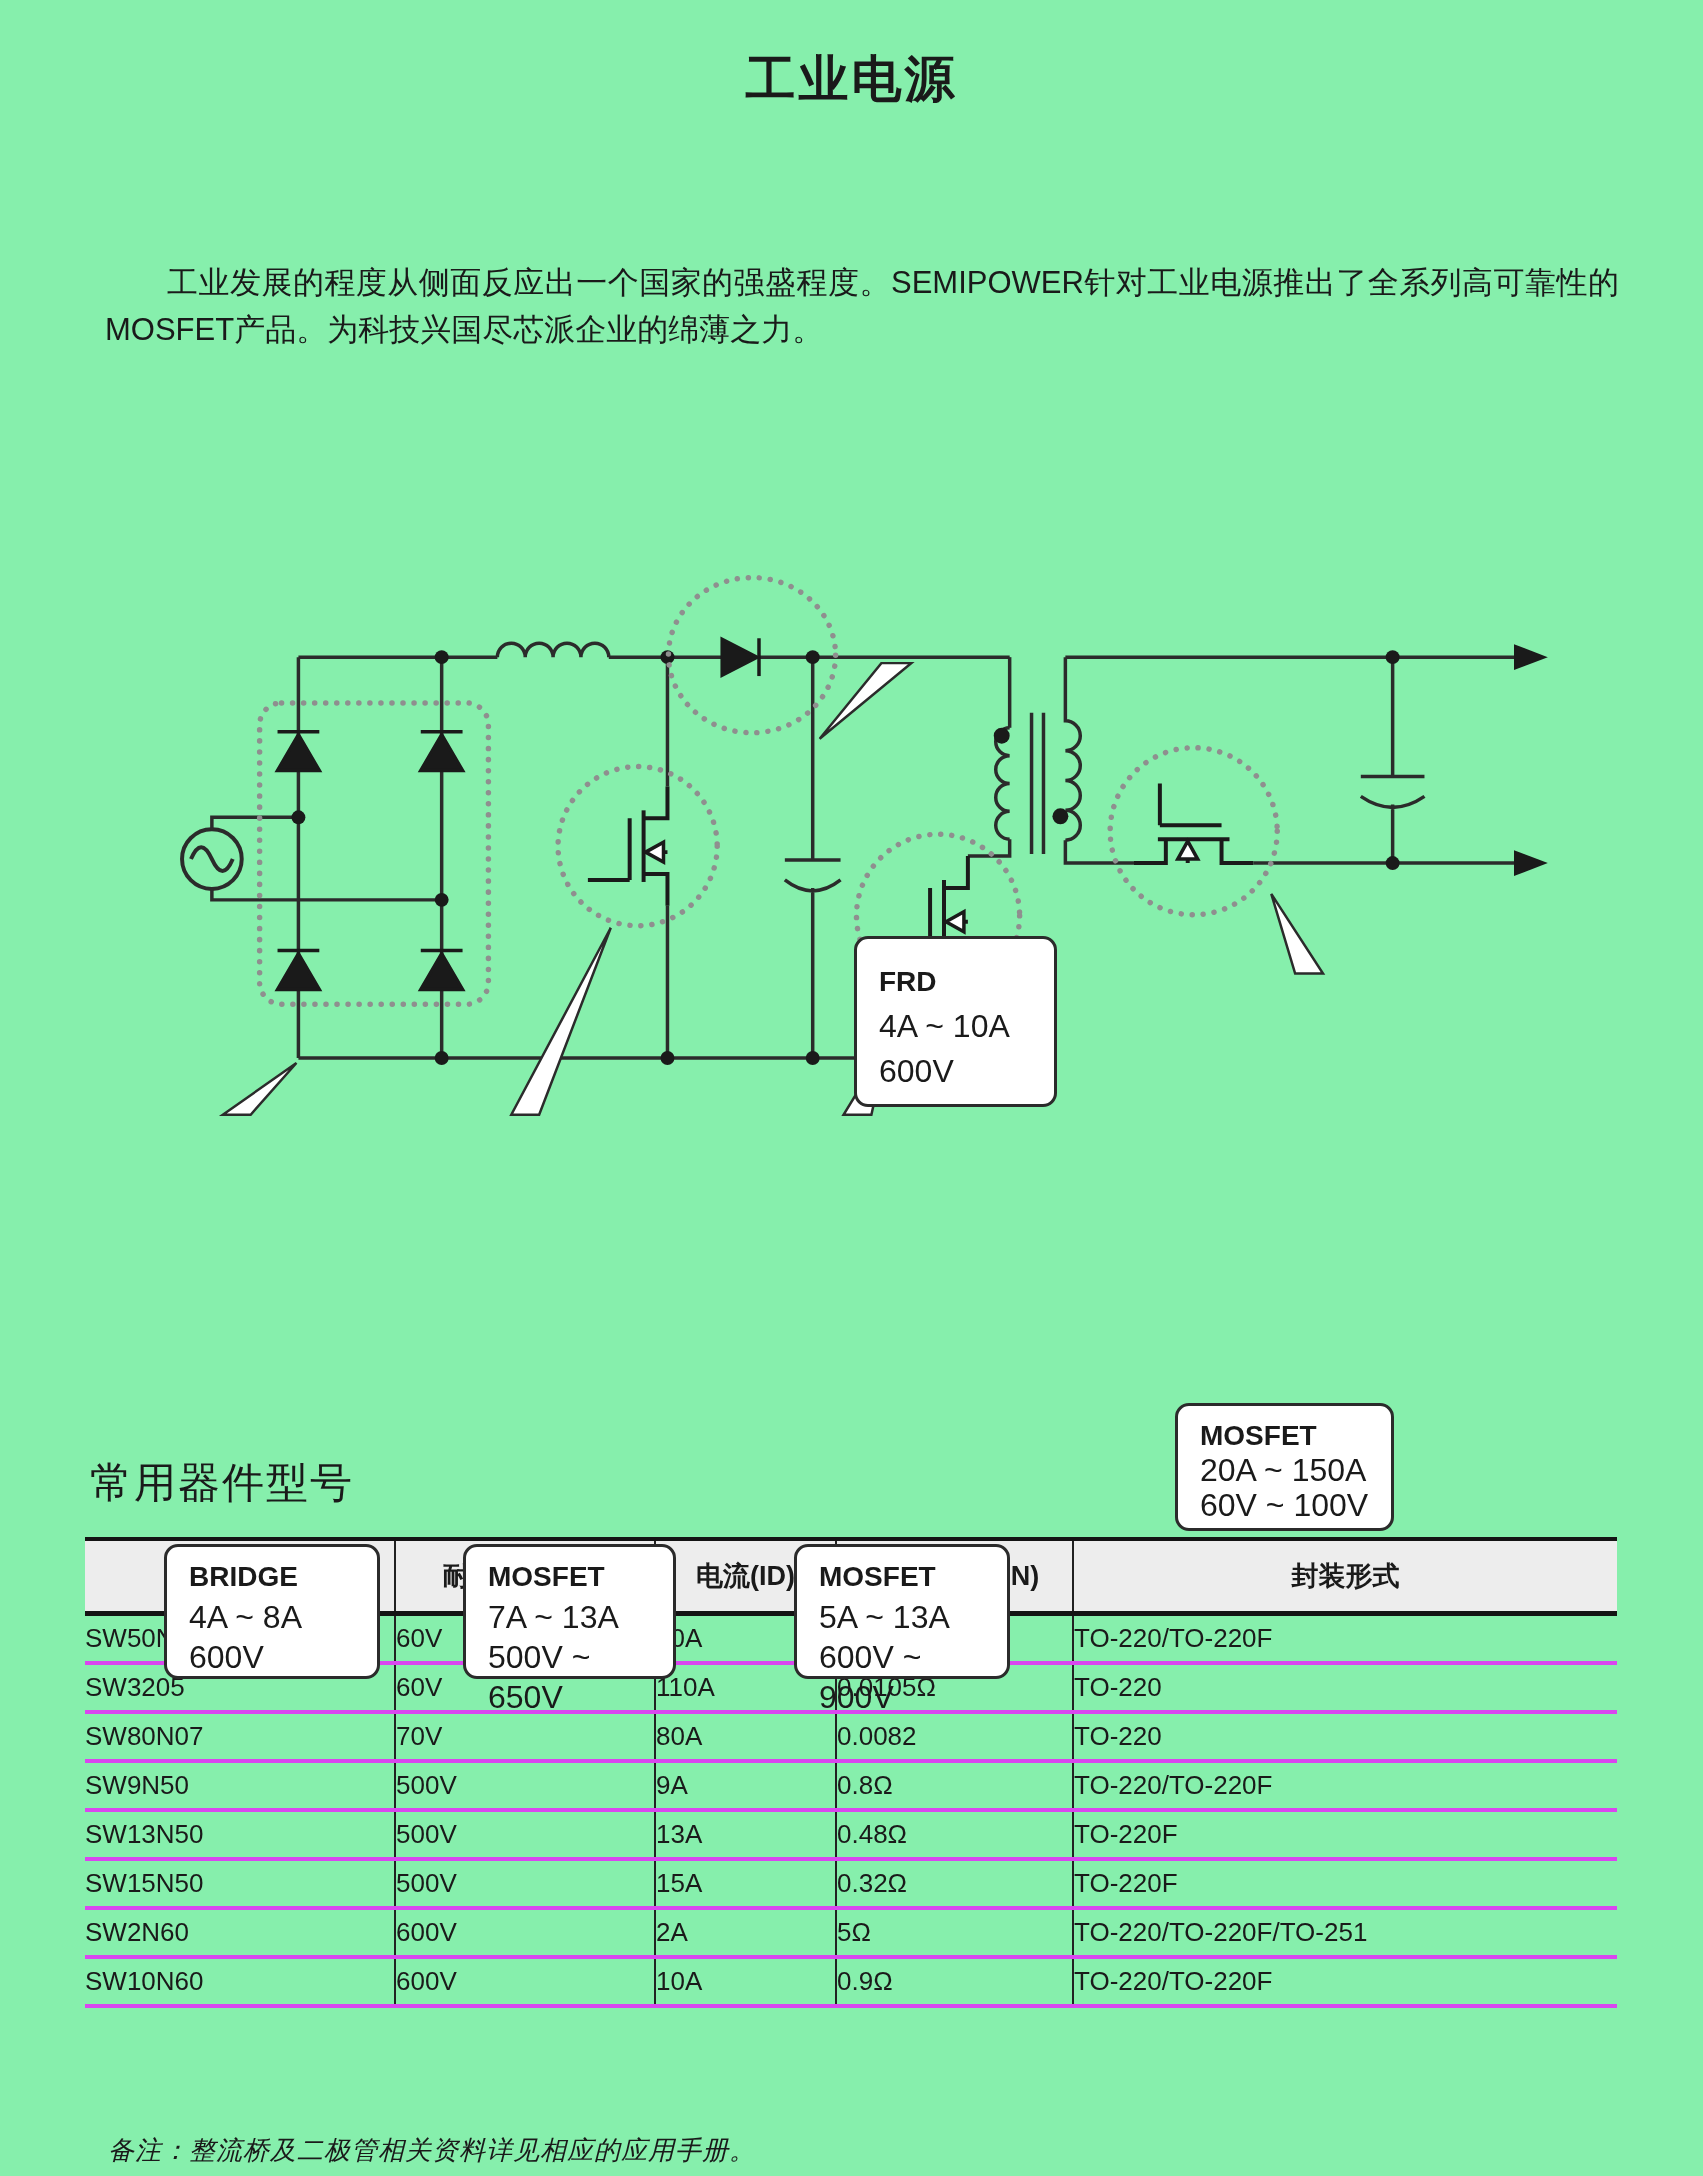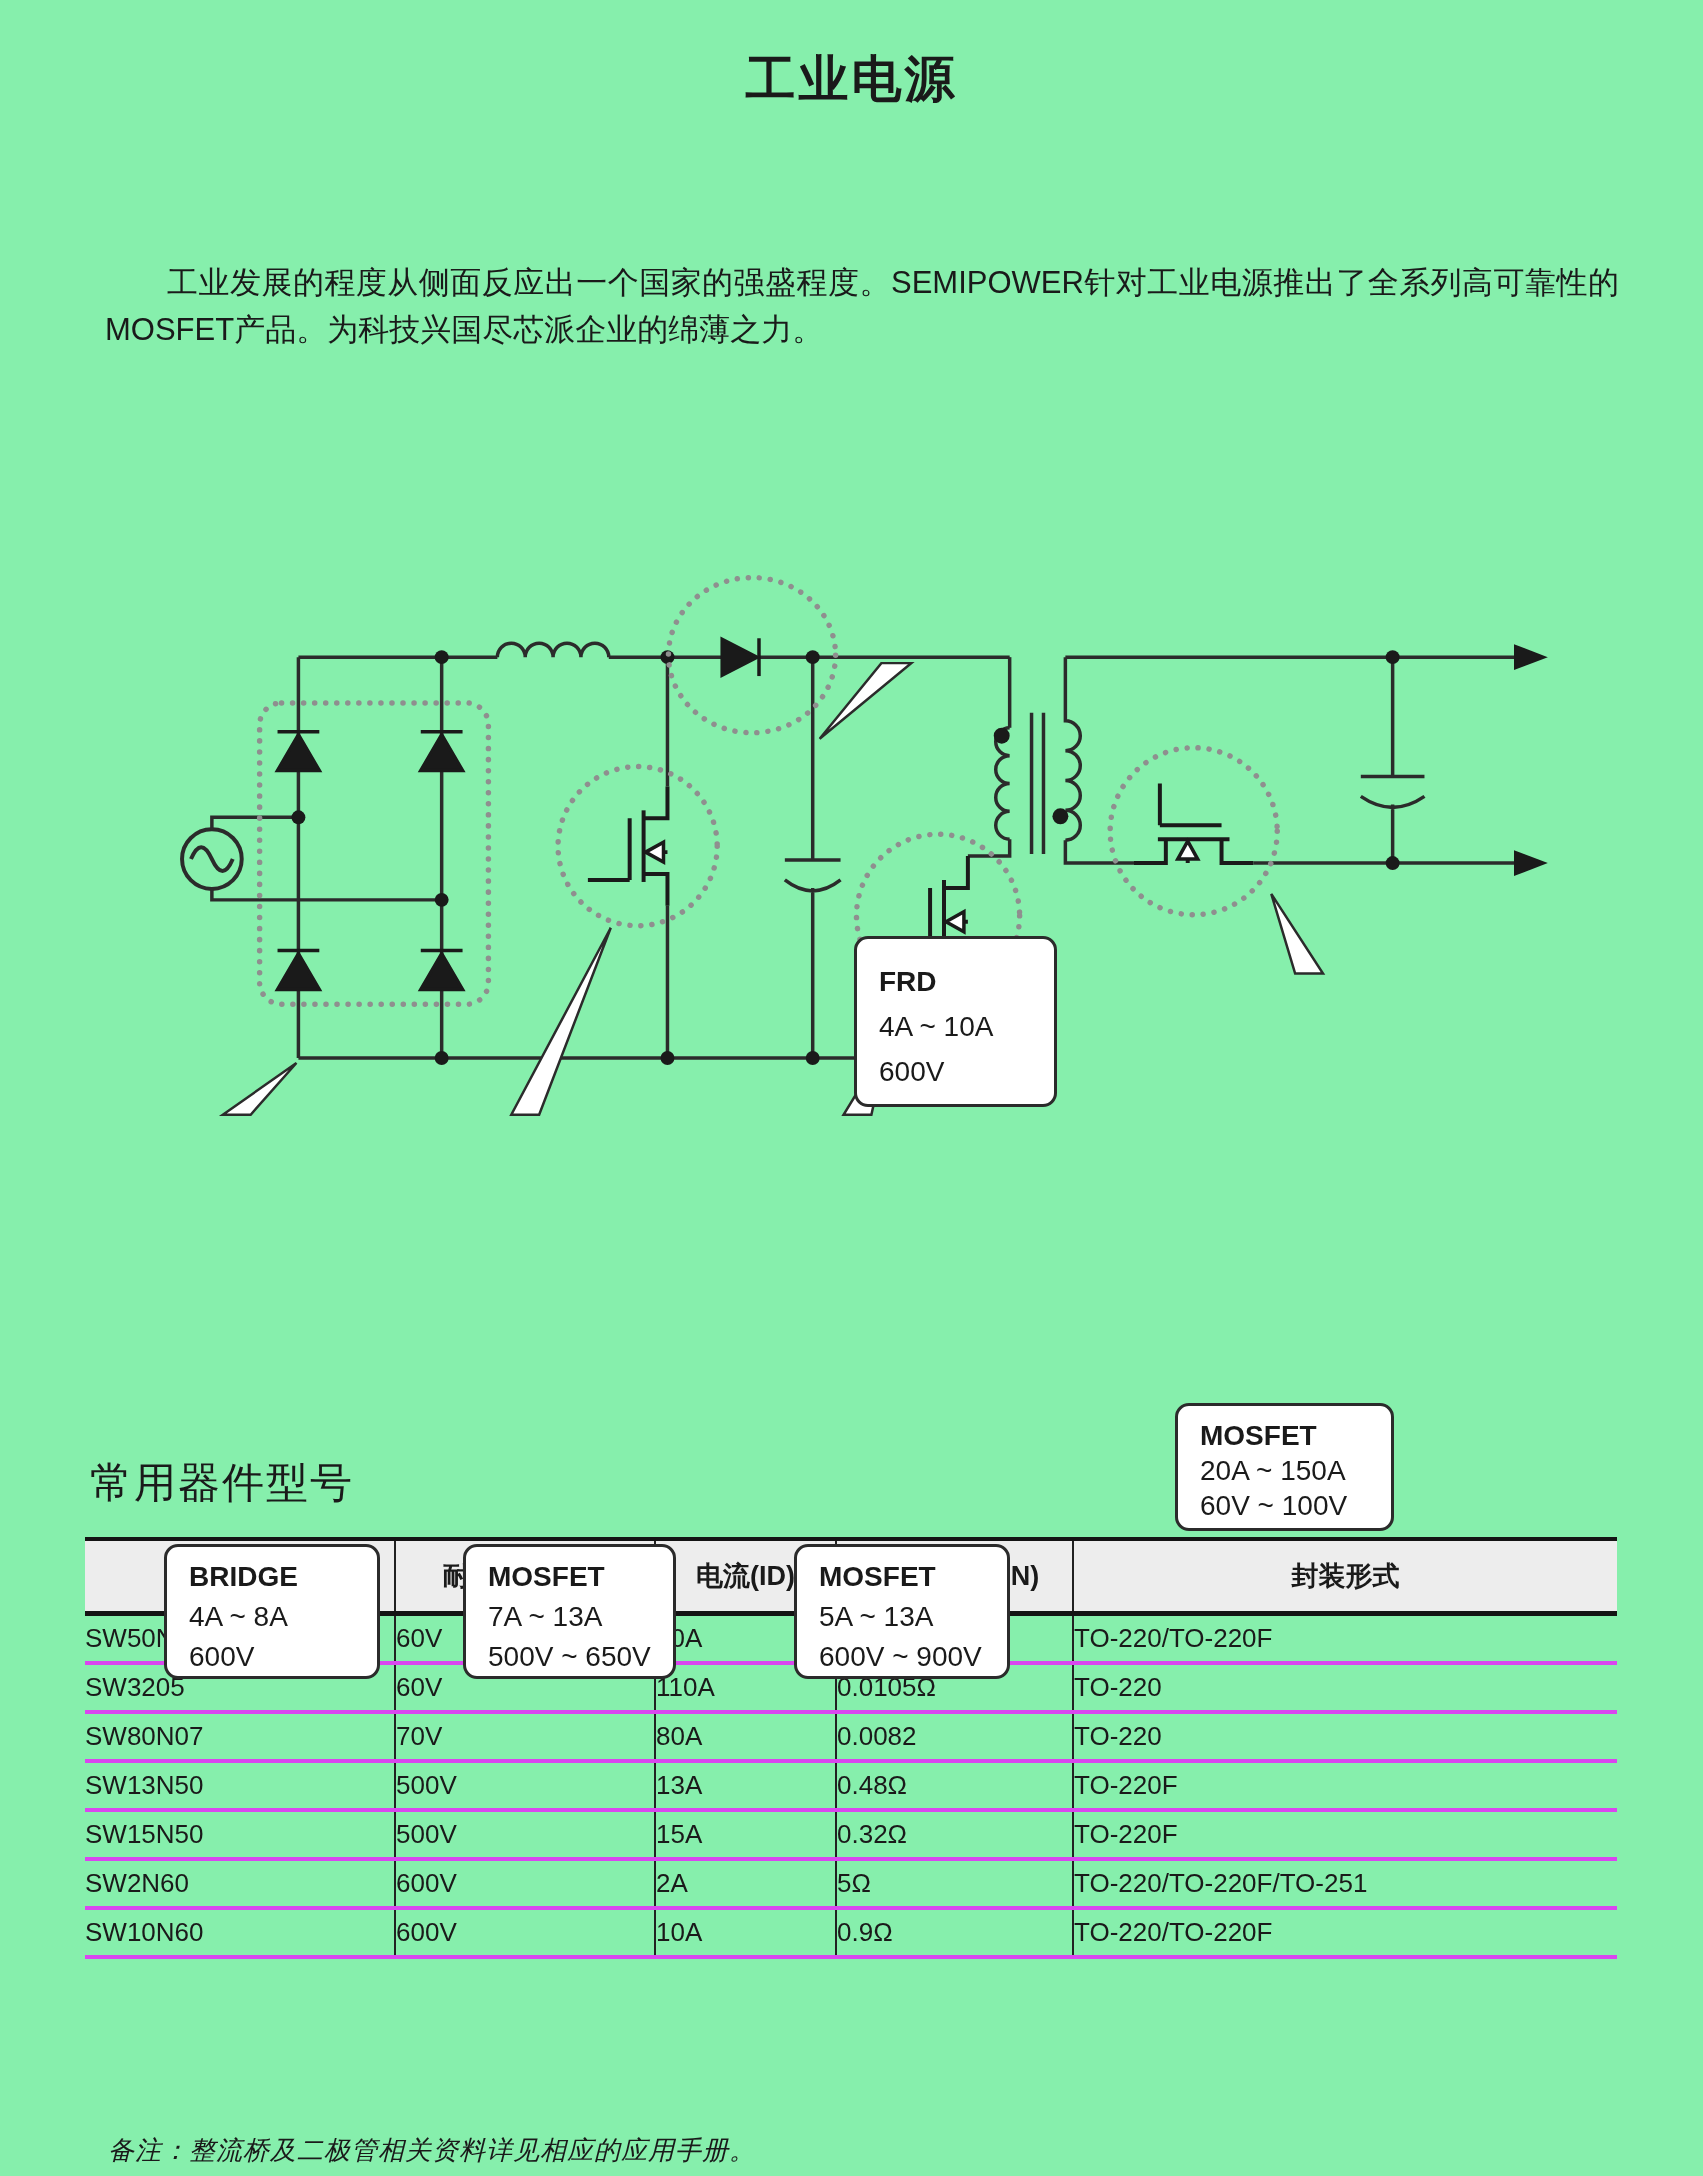--- a/index.html
+++ b/index.html
@@ -15,21 +15,21 @@
     position:absolute; left:95px; top:249px; width:1514px;
     font-size:31px; line-height:47px; text-indent:62px; text-align:justify; margin:10px;
   }
   .diagram{position:absolute; left:0; top:438px; width:1513px; height:876px;}
   .diagram svg{position:absolute; left:0; top:0;}
   .callout{
     position:absolute; box-sizing:border-box; background:#ffffff;
     border:3px solid #2b2b2b; border-radius:14px; padding:10px 20px 8px 22px; z-index:2;
   }
   .callout .c-title{font-weight:bold; font-size:28px; line-height:40px;}
-  .callout .c-line{font-size:28px; line-height:40px;}
+  .callout .c-line{font-size:32px; line-height:40px;}
   .callout-frd{left:854px; top:498px; width:203px; height:171px; padding-top:20px;}
   .callout-frd .c-title,.callout-frd .c-line{line-height:45px;}
   .callout-bridge{left:164px; top:1106px; width:216px; height:135px;}
   .callout-mosfet-boost{left:463px; top:1106px; width:213px; height:135px;}
   .callout-mosfet-primary{left:794px; top:1106px; width:216px; height:135px;}
   .callout-mosfet-sync{left:1175px; top:965px; width:219px; height:128px; padding-top:12px; }
   .callout-mosfet-sync .c-title,.callout-mosfet-sync .c-line{line-height:35px;}
   .section-title{
     position:absolute; left:90px; top:1455px; font-size:42px; font-weight:500; margin:0; letter-spacing:2px;font-family:Liberation Mono, monospace;
   }
@@ -227,20 +227,27 @@
           <td>TO-220</td>
         </tr>
         <tr>
           <td>SW80N07</td>
           <td>70V</td>
           <td>80A</td>
           <td>0.0082</td>
           <td>TO-220</td>
         </tr>
         <tr>
+          <td>SW9N50</td>
+          <td>500V</td>
+          <td>9A</td>
+          <td>0.8Ω</td>
+          <td>TO-220/TO-220F</td>
+        </tr>
+        <tr>
           <td>SW13N50</td>
           <td>500V</td>
           <td>13A</td>
           <td>0.48Ω</td>
           <td>TO-220F</td>
         </tr>
         <tr>
           <td>SW15N50</td>
           <td>500V</td>
           <td>15A</td>

